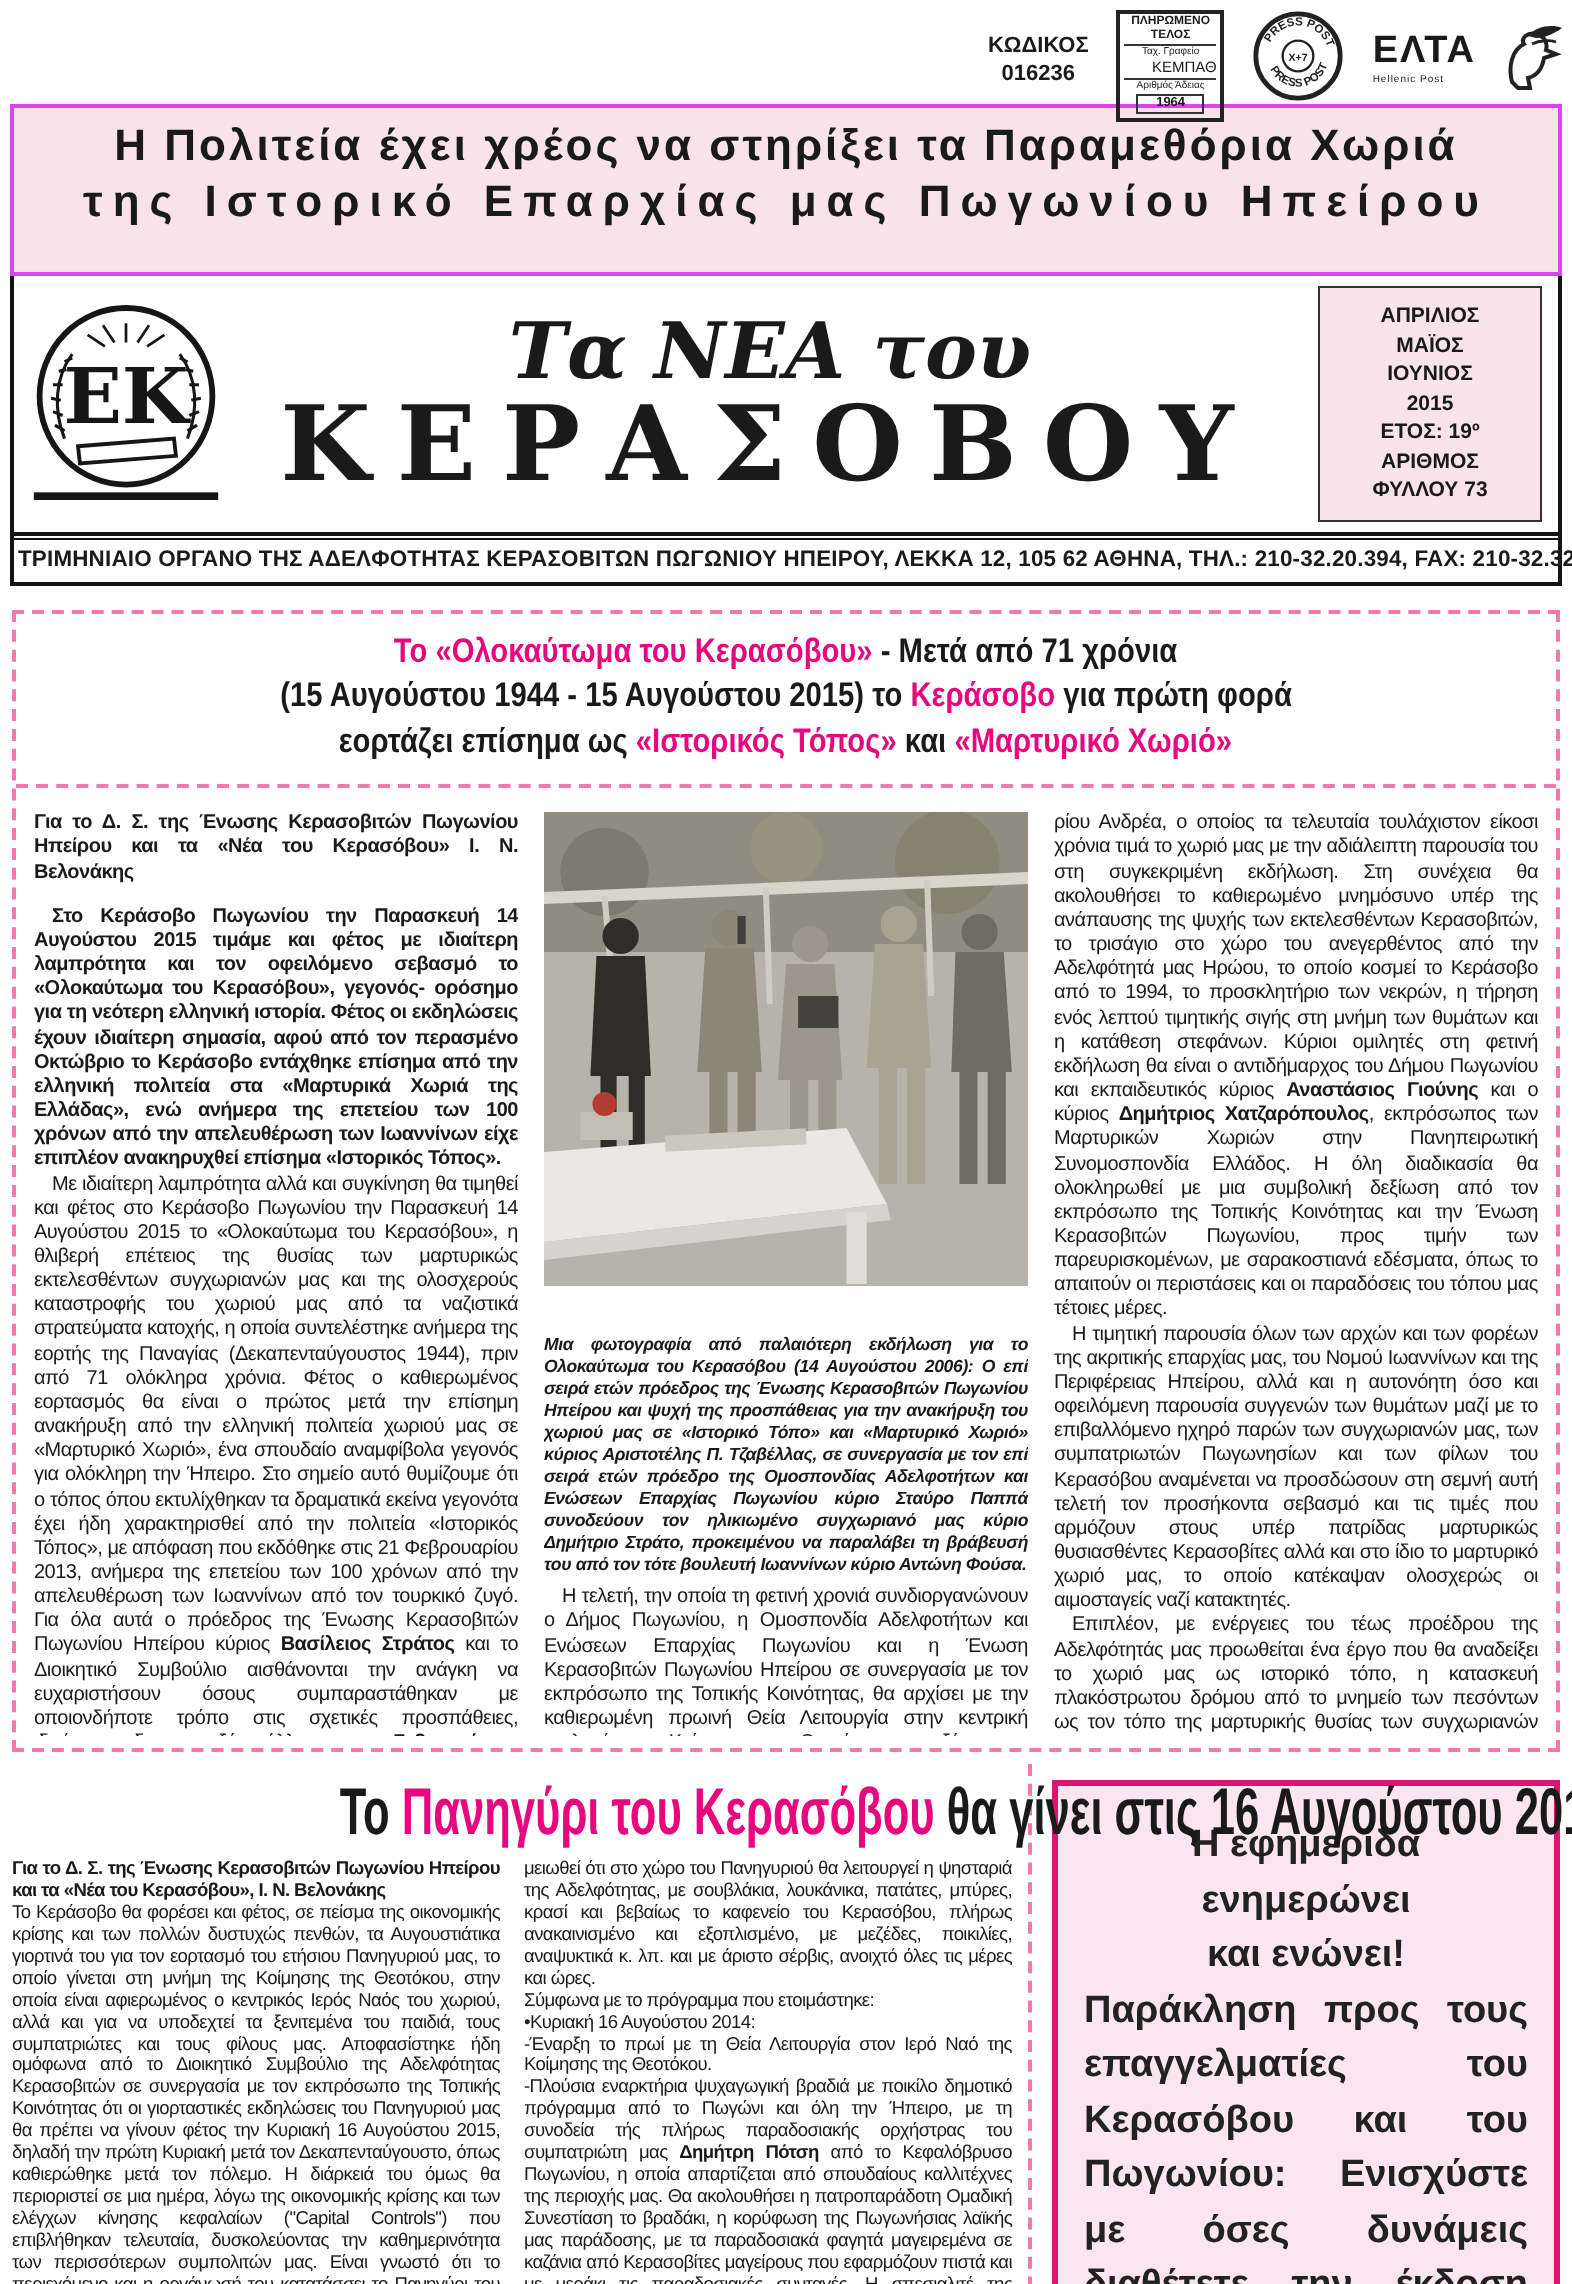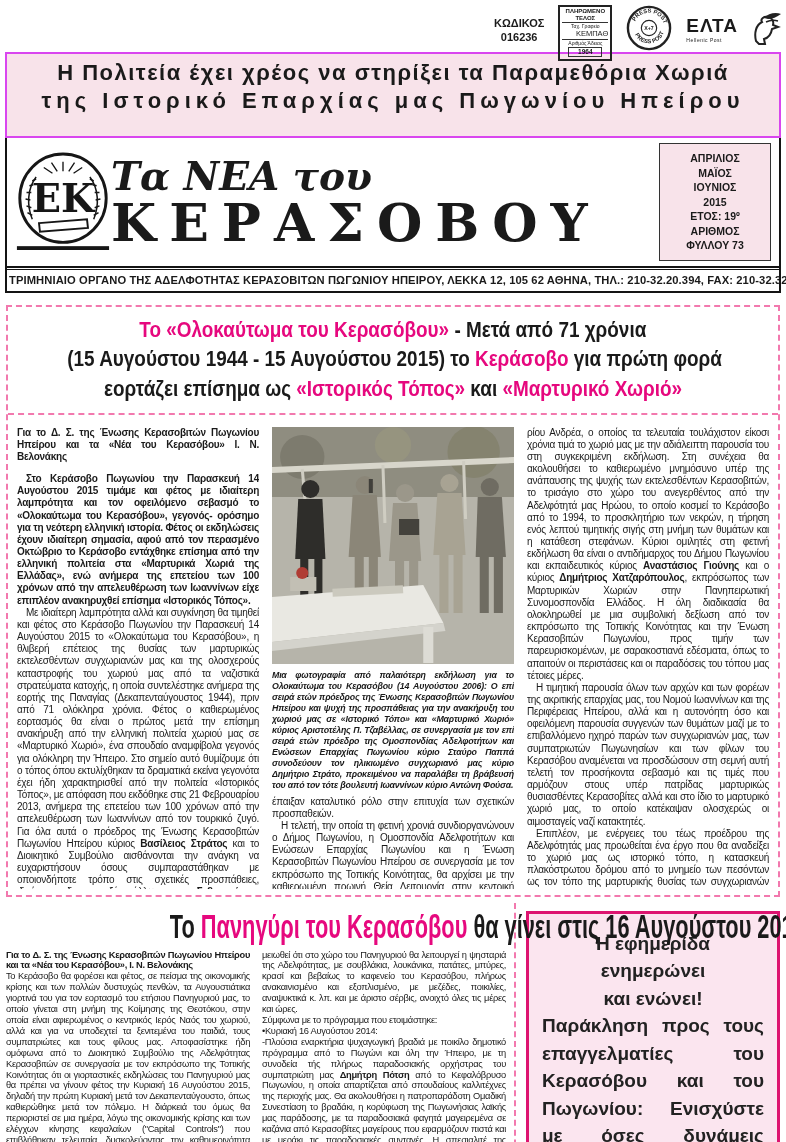--- a/index.html
+++ b/index.html
@@ -30,38 +30,38 @@
 
   
   .banner{margin:2px 5px 0 5px;border:2px solid #d946ef;background:var(--pinkbg);text-align:center;padding:5px 2px 22px 2px;}
   .banner .b1{font-weight:700;font-size:22px;letter-spacing:1.5px;line-height:1.25;}
   .banner .b2{font-weight:700;font-size:22px;letter-spacing:5px;line-height:1.25;}
 
   
   .masthead{margin:0 5px;border:2px solid #141414;border-top:none;background:#fff;}
   .mast-inner{display:flex;align-items:center;padding:5px 8px 3px 8px;}
   .logo{flex:0 0 96px;}
-  .title-wrap{flex:1;}
+  .title-wrap{flex:1;text-align:center;}
   .title-top{font-family:"DejaVu Serif","Liberation Serif",serif;font-style:italic;font-weight:700;font-size:39px;line-height:1;}
   .title-main{font-family:"DejaVu Serif","Liberation Serif",serif;font-weight:700;font-size:52px;letter-spacing:13px;line-height:.95;margin-top:2px;white-space:nowrap;}
   .issue-box{flex:0 0 112px;border:1px solid #333;background:var(--pinkbg);text-align:center;font-weight:700;font-size:10.5px;line-height:14.5px;padding:7px 2px;}
   .rule{height:4px;border-top:2px solid #141414;border-bottom:1px solid #141414;margin:2px 0 0 0;}
   .subtitle{text-align:center;font-weight:700;font-size:11.2px;padding:4px 2px 5px 2px;letter-spacing:.1px;white-space:nowrap;}
 
   
   .article1{margin:12px 6px 0 6px;border:2px dashed var(--dash);}
   .a1-headline{padding:8px 6px 9px 6px;border-bottom:2px dashed var(--dash);text-align:center;}
-  .a1-hline{font-weight:700;font-size:22px;line-height:1.35;white-space:nowrap;}
+  .a1-hline{font-weight:700;font-size:17px;line-height:1.35;white-space:nowrap;}
   .a1-hline>span{display:inline-block;transform:scaleX(.86);transform-origin:center;}
   .a1-cols{display:flex;gap:13px;padding:12px 9px 6px 9px;height:480px;overflow:hidden;}
   .a1-col{flex:1;text-align:justify;font-size:10px;letter-spacing:-.25px;line-height:12.15px;overflow:hidden;}
   .byline{font-weight:700;margin-bottom:10px;}
   .para{text-indent:9px;}
   .photo-fig{width:100%;height:237px;background:#b9b7af;overflow:hidden;}
-  .caption{font-weight:700;font-style:italic;font-size:8.8px;line-height:11px;letter-spacing:-.2px;margin:6px 0 5px 0;text-align:justify;}
+  .caption{font-weight:700;font-style:italic;font-size:8.8px;line-height:11px;letter-spacing:-.2px;margin:24px 0 5px 0;text-align:justify;}
 
   .seg-b{font-weight:700;}
   .seg-accent{color:var(--accent);}
 
   
   .article2{margin:6px 6px 0 6px;display:flex;height:282px;}
   .a2-left{width:500px;display:flex;flex-direction:column;}
   .a2-headline{text-align:center;padding:5px 0 4px 0;white-space:nowrap;font-weight:700;font-size:33px;}
   .a2-headline>span{display:inline-block;transform:scaleX(.66);transform-origin:center;}
   .a2-cols{display:flex;gap:12px;flex:1;overflow:hidden;}
@@ -212,21 +212,20 @@
 
             <path d="M0 170 L150 158 L170 196 L0 215 Z" fill="#e9e8e2"></path>
             <path d="M0 215 L170 196 L172 204 L0 224 Z" fill="#d4d3cc"></path>
             <rect x="18" y="150" width="26" height="14" fill="#c2bfb4"></rect>
             <circle cx="30" cy="146" r="6" fill="#b03c34"></circle>
             <rect x="60" y="160" width="70" height="8" fill="#cbc9be" transform="rotate(-3 95 164)"></rect>
             <rect x="150" y="200" width="10" height="36" fill="#dddcd5"></rect>
           </svg>
         </div>
         <div class="caption">Μια φωτογραφία από παλαιότερη εκδήλωση για το Ολοκαύτωμα του Κερασόβου (14 Αυγούστου 2006): Ο επί σειρά ετών πρόεδρος της Ένωσης Κερασοβιτών Πωγωνίου Ηπείρου και ψυχή της προσπάθειας για την ανακήρυξη του χωριού μας σε «Ιστορικό Τόπο» και «Μαρτυρικό Χωριό» κύριος Αριστοτέλης Π. Τζαβέλλας, σε συνεργασία με τον επί σειρά ετών πρόεδρο της Ομοσπονδίας Αδελφοτήτων και Ενώσεων Επαρχίας Πωγωνίου κύριο Σταύρο Παππά συνοδεύουν τον ηλικιωμένο συγχωριανό μας κύριο Δημήτριο Στράτο, προκειμένου να παραλάβει τη βράβευσή του από τον τότε βουλευτή Ιωαννίνων κύριο Αντώνη Φούσα.</div>
-        <p>έπαιξαν καταλυτικό ρόλο στην επιτυχία των σχετικών προσπαθειών.</p>
         <p class="para">Η τελετή, την οποία τη φετινή χρονιά συνδιοργανώνουν ο Δήμος Πωγωνίου, η Ομοσπονδία Αδελφοτήτων και Ενώσεων Επαρχίας Πωγωνίου και η Ένωση Κερασοβιτών Πωγωνίου Ηπείρου σε συνεργασία με τον εκπρόσωπο της Τοπικής Κοινότητας, θα αρχίσει με την καθιερωμένη πρωινή Θεία Λειτουργία στην κεντρική εκκλησία της Κοίμησης της Θεοτόκου, προεξάρχοντος του Σεβασμιότατου Μητροπολίτη Πωγωνιανής, Δρυϊνουπόλεως και Κονίτσης κυρίου κυ-</p>
       </div>
       <div class="a1-col">
         <p><span>ρίου Ανδρέα, ο οποίος τα τελευταία τουλάχιστον είκοσι χρόνια τιμά το χωριό μας με την αδιάλειπτη παρουσία του στη συγκεκριμένη εκδήλωση. Στη συνέχεια θα ακολουθήσει το καθιερωμένο μνημόσυνο υπέρ της ανάπαυσης της ψυχής των εκτελεσθέντων Κερασοβιτών, το τρισάγιο στο χώρο του ανεγερθέντος από την Αδελφότητά μας Ηρώου, το οποίο κοσμεί το Κεράσοβο από το 1994, το προσκλητήριο των νεκρών, η τήρηση ενός λεπτού τιμητικής σιγής στη μνήμη των θυμάτων και η κατάθεση στεφάνων. Κύριοι ομιλητές στη φετινή εκδήλωση θα είναι ο αντιδήμαρχος του Δήμου Πωγωνίου και εκπαιδευτικός κύριος </span><span class="seg-b">Αναστάσιος Γιούνης</span><span> και ο κύριος </span><span class="seg-b">Δημήτριος Χατζαρόπουλος</span><span>, εκπρόσωπος των Μαρτυρικών Χωριών στην Πανηπειρωτική Συνομοσπονδία Ελλάδος. Η όλη διαδικασία θα ολοκληρωθεί με μια συμβολική δεξίωση από τον εκπρόσωπο της Τοπικής Κοινότητας και την Ένωση Κερασοβιτών Πωγωνίου, προς τιμήν των παρευρισκομένων, με σαρακοστιανά εδέσματα, όπως το απαιτούν οι περιστάσεις και οι παραδόσεις του τόπου μας τέτοιες μέρες.</span></p>
         <p class="para">Η τιμητική παρουσία όλων των αρχών και των φορέων της ακριτικής επαρχίας μας, του Νομού Ιωαννίνων και της Περιφέρειας Ηπείρου, αλλά και η αυτονόητη όσο και οφειλόμενη παρουσία συγγενών των θυμάτων μαζί με το επιβαλλόμενο ηχηρό παρών των συγχωριανών μας, των συμπατριωτών Πωγωνησίων και των φίλων του Κερασόβου αναμένεται να προσδώσουν στη σεμνή αυτή τελετή τον προσήκοντα σεβασμό και τις τιμές που αρμόζουν στους υπέρ πατρίδας μαρτυρικώς θυσιασθέντες Κερασοβίτες αλλά και στο ίδιο το μαρτυρικό χωριό μας, το οποίο κατέκαψαν ολοσχερώς οι αιμοσταγείς ναζί κατακτητές.</p>
         <p class="para"><span>Επιπλέον, με ενέργειες του τέως προέδρου της Αδελφότητάς μας προωθείται ένα έργο που θα αναδείξει το χωριό μας ως ιστορικό τόπο, η κατασκευή πλακόστρωτου δρόμου από το μνημείο των πεσόντων ως τον τόπο της μαρτυρικής θυσίας των συγχωριανών μας, τη Σπηλιά του Ολοκαυτώματος. Για το έργο αυτό έχει ήδη ετοιμαστεί η σχετική μελέτη, για την οποία αναζητείται τρόπος ένταξης στο ΕΣΠΑ ώστε να χρηματοδοτηθεί. Στις σχετικές προσπάθειες η Αδελφότητά μας έχει τη συμπαράσταση της Δημοτικής Αρχής και ιδιαίτερα του Δημάρχου κυρίου </span></p>
       </div>
     </div>
   </div>
 
@@ -235,20 +234,21 @@
       <div class="a2-headline"><span><span>Το </span><span class="seg-accent">Πανηγύρι του Κερασόβου</span><span> θα γίνει στις 16 Αυγούστου 2015</span></span></div>
       <div class="a2-cols">
         <div class="a2-col">
           <div class="byline">Για το Δ. Σ. της Ένωσης Κερασοβιτών Πωγωνίου Ηπείρου και τα «Νέα του Κερασόβου», Ι. Ν. Βελονάκης</div>
           <p>Το Κεράσοβο θα φορέσει και φέτος, σε πείσμα της οικονομικής κρίσης και των πολλών δυστυχώς πενθών, τα Αυγουστιάτικα γιορτινά του για τον εορτασμό του ετήσιου Πανηγυριού μας, το οποίο γίνεται στη μνήμη της Κοίμησης της Θεοτόκου, στην οποία είναι αφιερωμένος ο κεντρικός Ιερός Ναός του χωριού, αλλά και για να υποδεχτεί τα ξενιτεμένα του παιδιά, τους συμπατριώτες και τους φίλους μας. Αποφασίστηκε ήδη ομόφωνα από το Διοικητικό Συμβούλιο της Αδελφότητας Κερασοβιτών σε συνεργασία με τον εκπρόσωπο της Τοπικής Κοινότητας ότι οι γιορταστικές εκδηλώσεις του Πανηγυριού μας θα πρέπει να γίνουν φέτος την Κυριακή 16 Αυγούστου 2015, δηλαδή την πρώτη Κυριακή μετά τον Δεκαπενταύγουστο, όπως καθιερώθηκε μετά τον πόλεμο. Η διάρκειά του όμως θα περιοριστεί σε μια ημέρα, λόγω της οικονομικής κρίσης και των ελέγχων κίνησης κεφαλαίων ("Capital Controls") που επιβλήθηκαν τελευταία, δυσκολεύοντας την καθημερινότητα των περισσότερων συμπολιτών μας. Είναι γνωστό ότι το περιεχόμενο και η οργάνωσή του κατατάσσει το Πανηγύρι του Κερασόβου στις κορυφαίες θέσεις μεταξύ των εκδηλώσεων γύρω από το Δεκαπενταύγουστο στο Πωγώνι και σε όλη την Ήπειρο. Ας ση-</p>
         </div>
         <div class="a2-col">
           <p>μειωθεί ότι στο χώρο του Πανηγυριού θα λειτουργεί η ψησταριά της Αδελφότητας, με σουβλάκια, λουκάνικα, πατάτες, μπύρες, κρασί και βεβαίως το καφενείο του Κερασόβου, πλήρως ανακαινισμένο και εξοπλισμένο, με μεζέδες, ποικιλίες, αναψυκτικά κ. λπ. και με άριστο σέρβις, ανοιχτό όλες τις μέρες και ώρες.</p>
           <p>Σύμφωνα με το πρόγραμμα που ετοιμάστηκε:</p>
           <p>•Κυριακή 16 Αυγούστου 2014:</p>
+          <p>-Έναρξη το πρωί με τη Θεία Λειτουργία στον Ιερό Ναό της Κοίμησης της Θεοτόκου.</p>
           <p><span>-Πλούσια εναρκτήρια ψυχαγωγική βραδιά με ποικίλο δημοτικό πρόγραμμα από το Πωγώνι και όλη την Ήπειρο, με τη συνοδεία τής πλήρως παραδοσιακής ορχήστρας του συμπατριώτη μας </span><span class="seg-b">Δημήτρη Πότση</span><span> από το Κεφαλόβρυσο Πωγωνίου, η οποία απαρτίζεται από σπουδαίους καλλιτέχνες της περιοχής μας. Θα ακολουθήσει η πατροπαράδοτη Ομαδική Συνεστίαση το βραδάκι, η κορύφωση της Πωγωνήσιας λαϊκής μας παράδοσης, με τα παραδοσιακά φαγητά μαγειρεμένα σε καζάνια από Κερασοβίτες μαγείρους που εφαρμόζουν πιστά και με μεράκι τις παραδοσιακές συνταγές. Η σπεσιαλιτέ της βραδιάς είναι φυσικά ο φημισμένος «καρδουμάς».</span></p>
 
         </div>
       </div>
     </div>
     <div class="a2-right">
       <div class="promo">
         <div class="pt">Η εφημερίδα ενημερώνει</div>
         <div class="pt">και ενώνει!</div>
         <p class="pb">Παράκληση προς τους επαγγελματίες του Κερασόβου και του Πωγωνίου: Ενισχύστε με όσες δυνάμεις διαθέτετε την έκδοση της εφημερίδας μας!</p>

